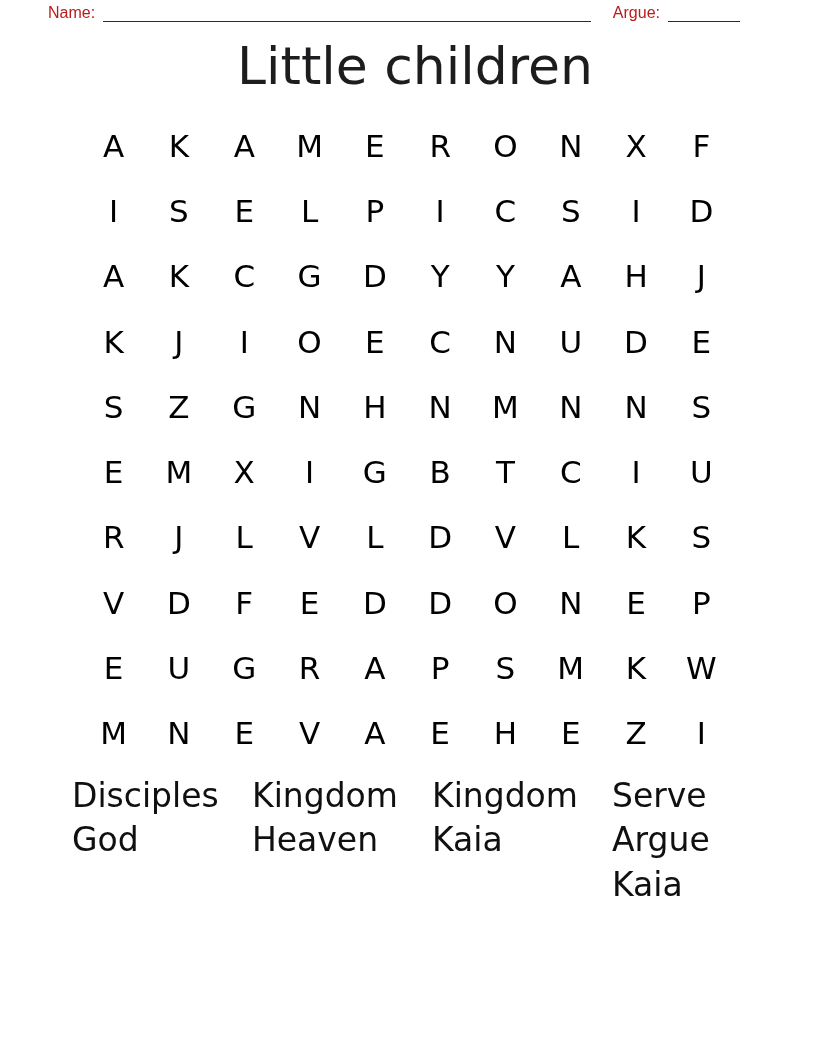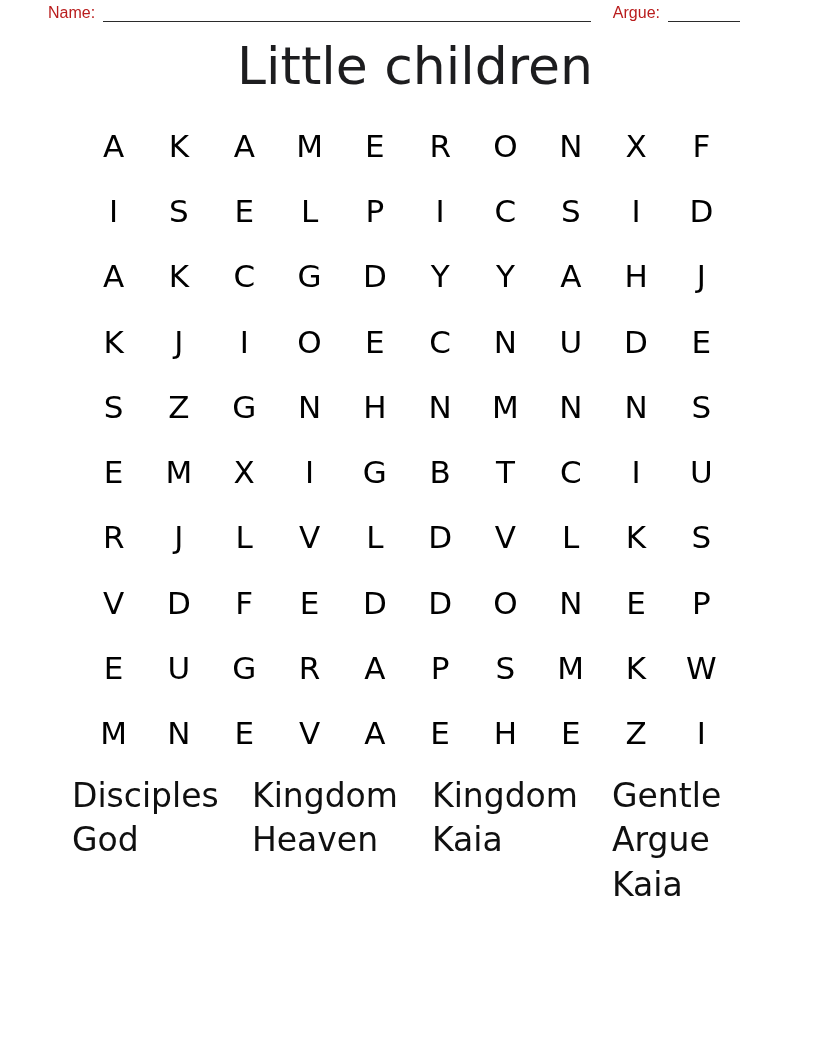--- a/index.html
+++ b/index.html
@@ -200,19 +200,19 @@
       </div>
       <div class="word-col">
         <div class="word">Kingdom</div>
         <div class="word">Heaven</div>
       </div>
       <div class="word-col">
         <div class="word">Kingdom</div>
         <div class="word">Kaia</div>
       </div>
       <div class="word-col">
-        <div class="word">Gentle</div>
+        <div class="word">Serve</div>
         <div class="word">Argue</div>
         <div class="word">Kaia</div>
       </div>
     </div>
 
 </div>
 
 </body></html>

